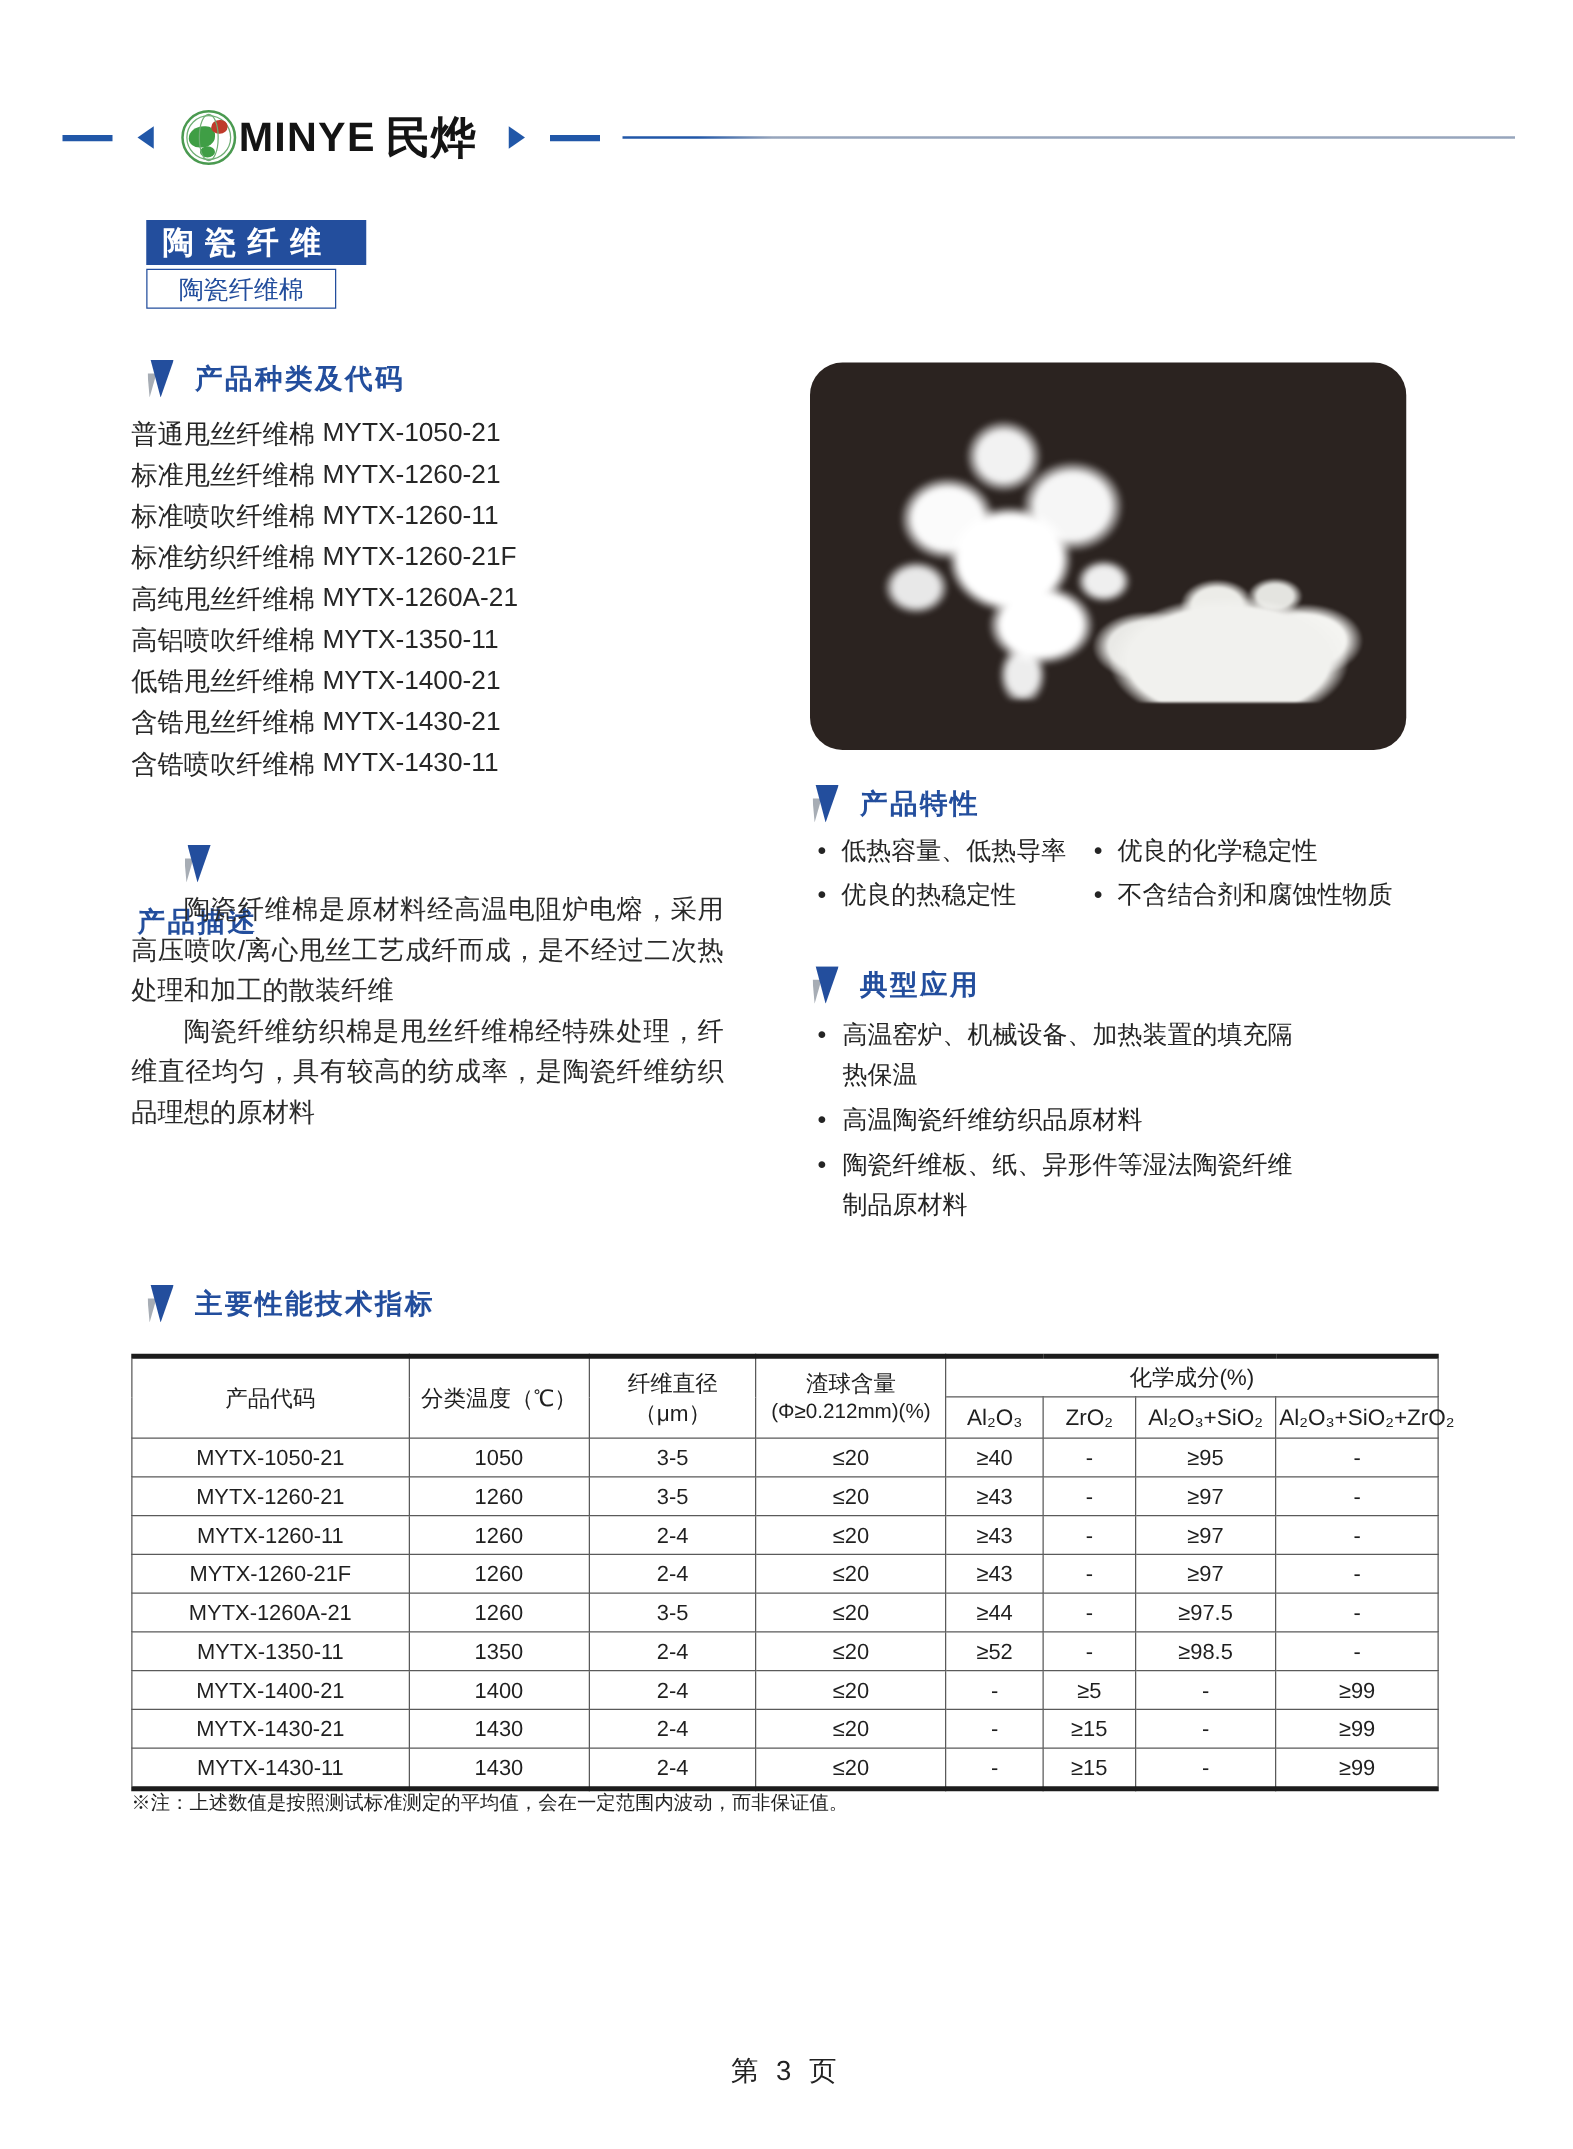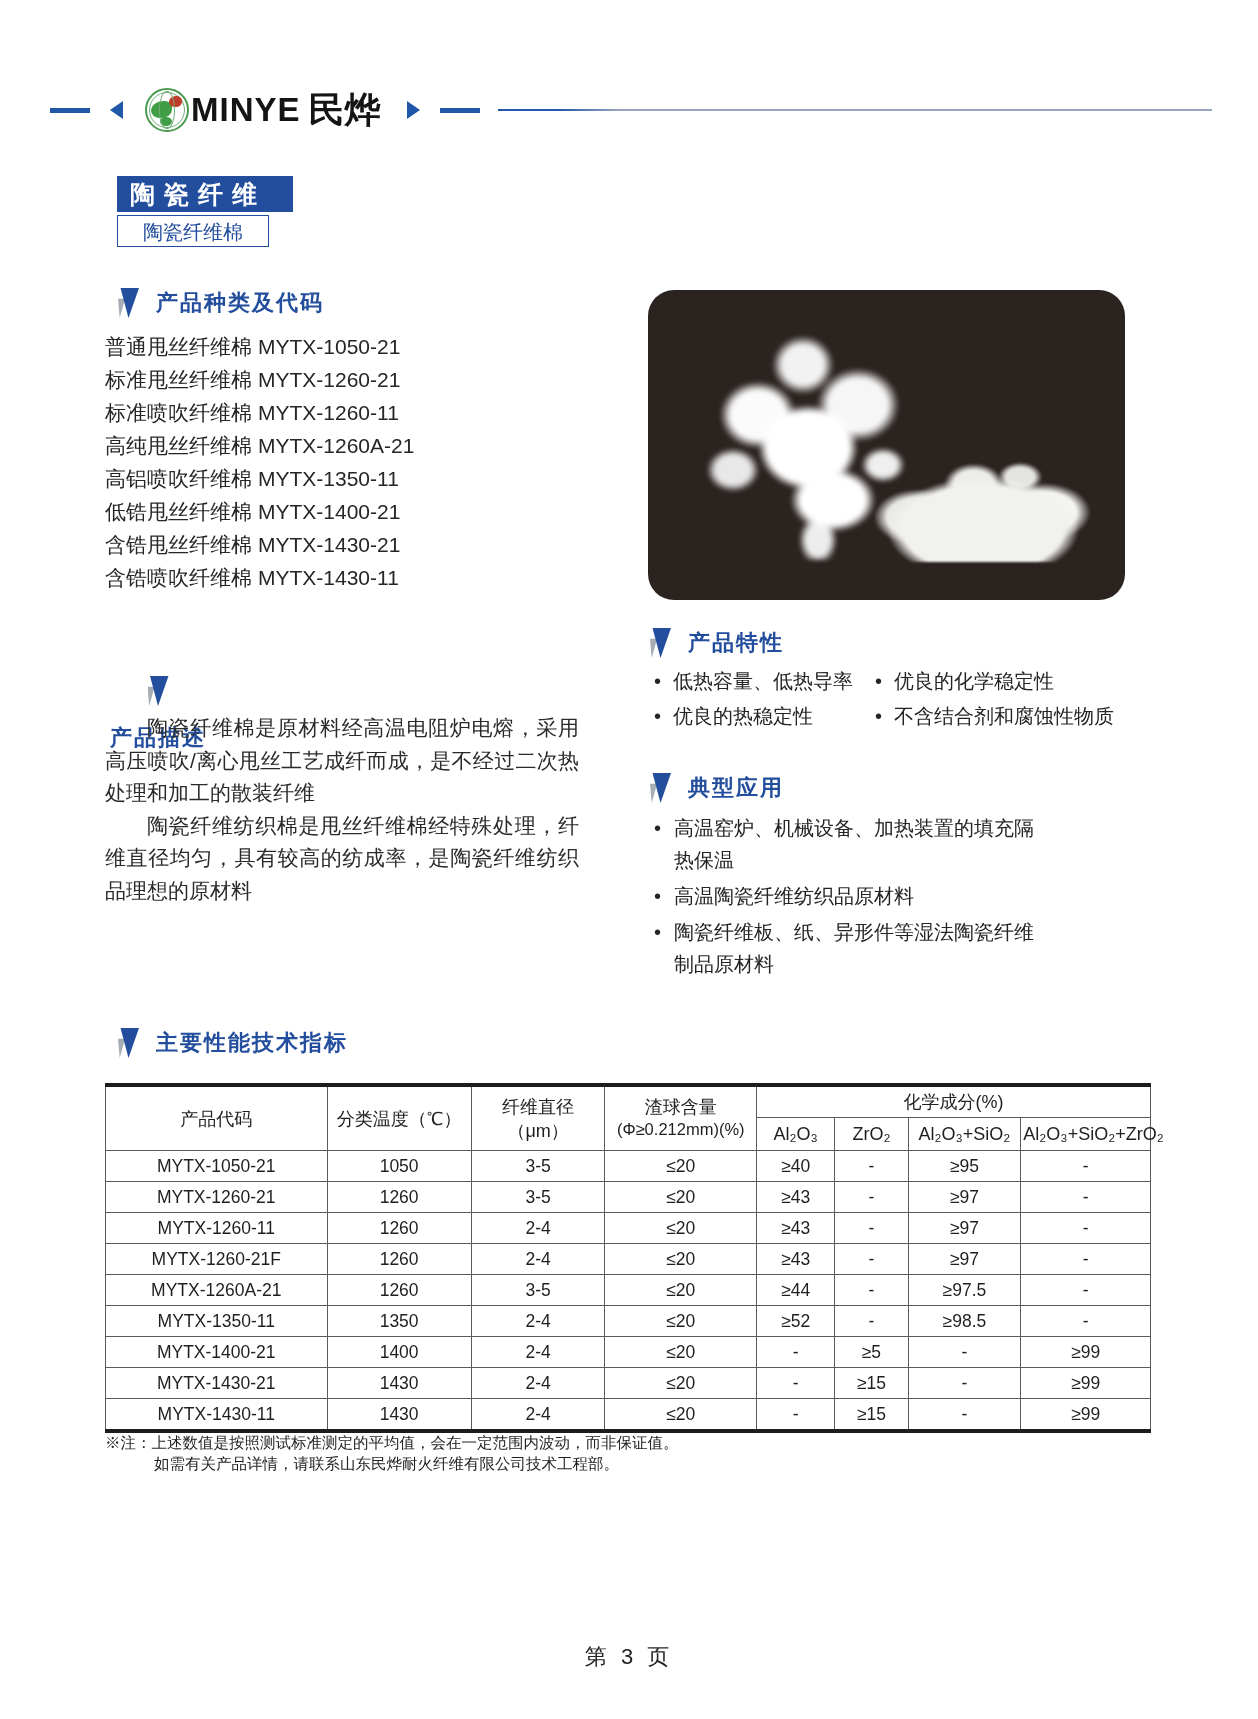--- a/index.html
+++ b/index.html
@@ -143,20 +143,24 @@
         <span class="p-name">普通甩丝纤维棉</span>
         <span class="p-code">MYTX-1050-21</span>
       </div>
       <div class="prod-row">
         <span class="p-name">标准甩丝纤维棉</span>
         <span class="p-code">MYTX-1260-21</span>
       </div>
       <div class="prod-row">
         <span class="p-name">标准喷吹纤维棉</span>
         <span class="p-code">MYTX-1260-11</span>
+      </div>
+      <div class="prod-row">
+        <span class="p-name">标准纺织纤维棉</span>
+        <span class="p-code">MYTX-1260-21F</span>
       </div>
       <div class="prod-row">
         <span class="p-name">高纯甩丝纤维棉</span>
         <span class="p-code">MYTX-1260A-21</span>
       </div>
       <div class="prod-row">
         <span class="p-name">高铝喷吹纤维棉</span>
         <span class="p-code">MYTX-1350-11</span>
       </div>
       <div class="prod-row">
@@ -343,18 +347,17 @@
           <td>-</td>
           <td>≥15</td>
           <td>-</td>
           <td>≥99</td>
         </tr>
     </tbody>
   </table>
 
   <div class="notes">
     <div class="note">※注：上述数值是按照测试标准测定的平均值，会在一定范围内波动，而非保证值。</div>
-      <div class="note">如需有关产品详情，请联系山东民烨耐火纤维有限公司技术工程部。</div>
   </div>
 
   <div class="footer">第 3 页</div>
 
 </div>
 
 </body></html>

